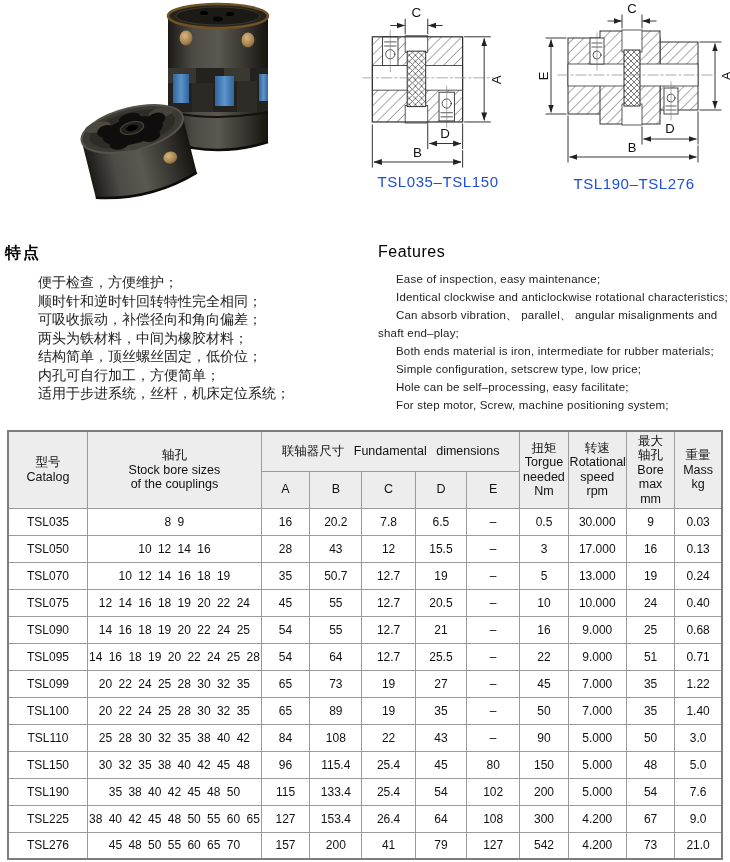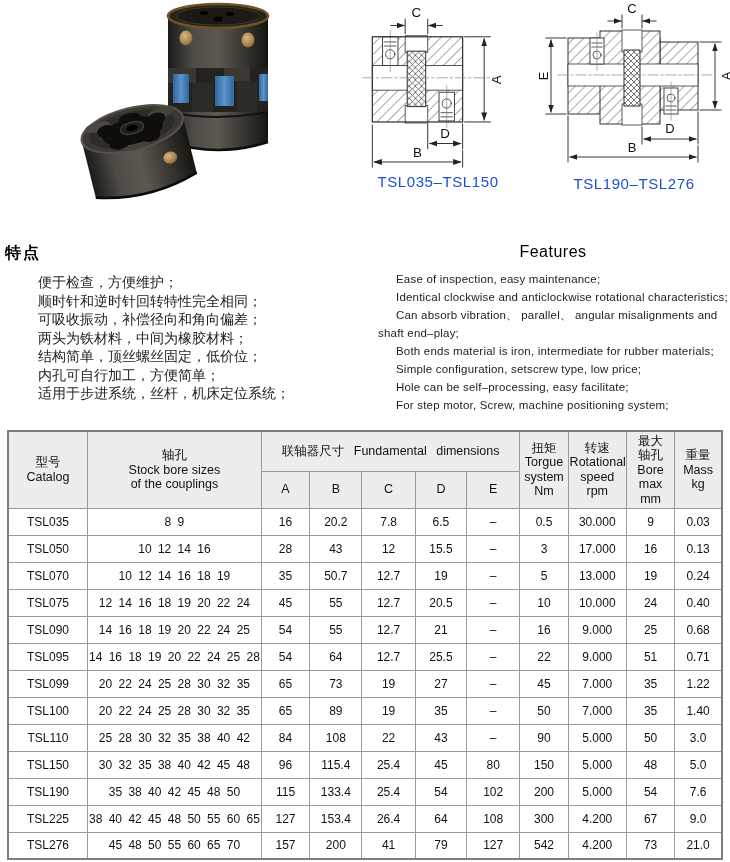--- a/index.html
+++ b/index.html
@@ -16,21 +16,21 @@
   .diag-svg text{font-size:13px;fill:#111;font-family:"Liberation Sans","DejaVu Sans",sans-serif;}
   .diag-label{text-align:center;font-size:15px;letter-spacing:.6px;color:#1d4ed8;margin-top:3px;}
   .diag-b .diag-label{margin-top:9px;}
 
   
   .features{position:absolute;left:0;top:243px;width:730px;display:flex;}
   .f-cn{width:365px;box-sizing:border-box;padding-left:5px;}
   .f-en{width:365px;box-sizing:border-box;padding-left:13px;padding-right:2px;}
   .features h2{margin:0 0 9px 0;font-size:16px;color:#000000;}
   .f-cn h2{font-weight:bold;letter-spacing:2px;}
-  .f-en h2{font-weight:normal;letter-spacing:.5px;text-align:center;}
+  .f-en h2{font-weight:normal;letter-spacing:.5px;}
   .features ul{margin:0;padding:0;list-style:none;}
   .f-cn ul{padding-left:33px;}
   .f-cn li{font-size:14px;line-height:18.5px;color:#222;}
   .f-en li{font-size:11.5px;line-height:18px;text-indent:18px;color:#222;letter-spacing:.2px;}
 
   
   .spec-table{position:absolute;left:7px;top:430px;width:716px;border-collapse:collapse;table-layout:fixed;
               border:2px solid #7d7d7d;}
   .spec-table th,.spec-table td{border:1px solid #9a9a9a;text-align:center;vertical-align:middle;padding:0 1px;}
   .spec-table thead th{background:#ededed;font-weight:normal;font-size:12.5px;line-height:14.5px;white-space:pre-line;color:#111;}
@@ -279,21 +279,21 @@
     <thead>
       <tr class="hrow1">
         <th rowspan="2">型号
 Catalog</th>
         <th rowspan="2">轴孔
 Stock bore sizes
 of the couplings</th>
         <th colspan="5" class="th-dims-group">联轴器尺寸 Fundamental dimensions</th>
         <th rowspan="2">扭矩
 Torgue
-system
+needed
 Nm</th>
         <th rowspan="2">转速
 Rotational
 speed
 rpm</th>
         <th rowspan="2">最大
 轴孔
 Bore
 max
 mm</th>

